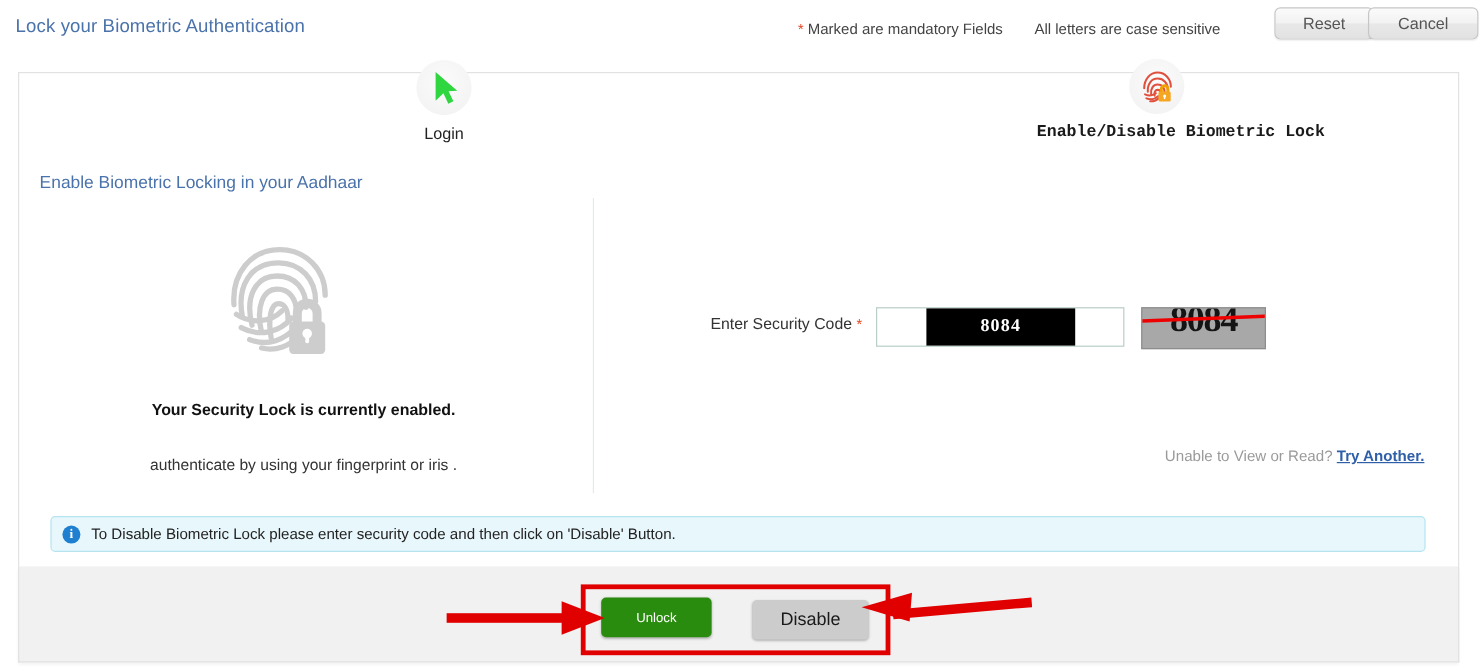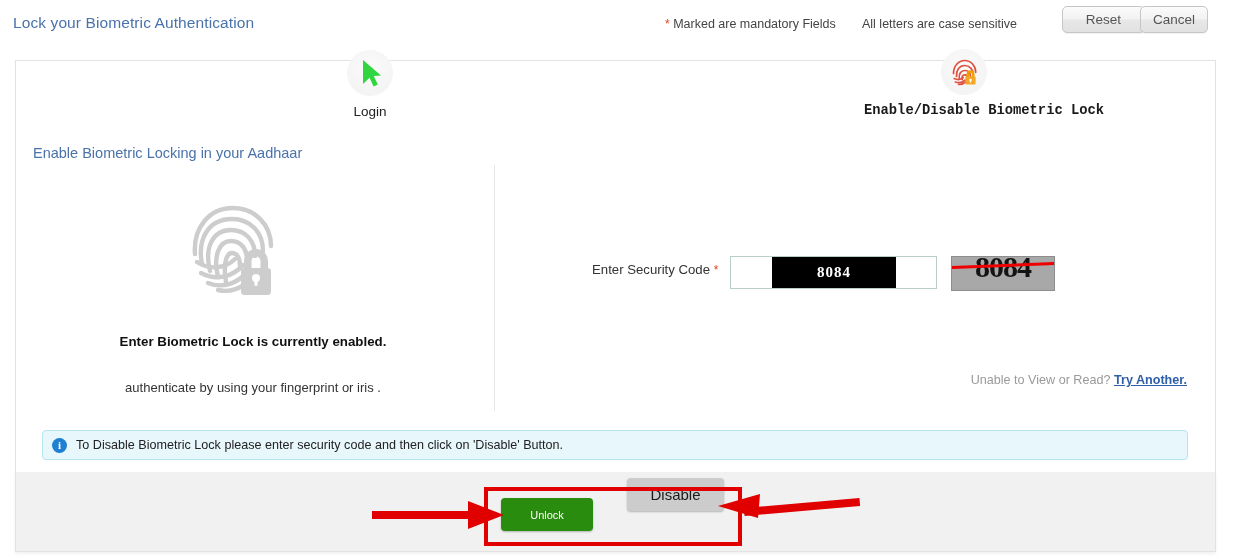--- a/index.html
+++ b/index.html
@@ -50,21 +50,21 @@
     color: #555555;
     font-size: 13.5px;
     font-family: "Liberation Sans", sans-serif;
     cursor: pointer;
     box-shadow: 0 1px 1px rgba(0,0,0,0.06);
     padding: 0;
     line-height: 25px;
     text-align: center;
   }
   .hdr-btn.reset  { left: 1062px; }
-  .hdr-btn.cancel { left: 1140px; width: 68px; }
+  .hdr-btn.cancel { left: 1140px; width: 92px; }
 
   
   .panel {
     position: absolute;
     left: 15px;
     top: 60px;
     width: 1201px;
     height: 412px;
     background: #ffffff;
     border: 1px solid #e2e2e2;
@@ -284,21 +284,21 @@
     border-radius: 4px;
     color: #ffffff;
     font-size: 11px;
     font-family: "Liberation Sans", sans-serif;
     cursor: pointer;
     box-shadow: 0 1px 2px rgba(0,0,0,0.25);
   }
   .btn-disable {
     position: absolute;
     left: 627px;
-    top: 478px;
+    top: 500px;
     width: 97px;
     height: 33px;
     background: #cccccc;
     border: none;
     border-radius: 4px;
     color: #1a1a1a;
     font-size: 15px;
     font-family: "Liberation Sans", sans-serif;
     cursor: pointer;
     box-shadow: 0 1px 2px rgba(0,0,0,0.25);
@@ -388,21 +388,21 @@
     </g>
     <g>
       <path d="M59 63 a12 12 0 0 1 24 0 v9 h-7.5 v-9 a4.5 4.5 0 0 0 -9 0 v9 H59 z" fill="#cdcdcd"></path>
       <rect x="56" y="70" width="30" height="27" rx="3.5" fill="#cdcdcd"></rect>
       <circle cx="71" cy="80" r="4" fill="#ffffff"></circle>
       <rect x="69.4" y="80" width="3.2" height="8" rx="1.4" fill="#ffffff"></rect>
     </g>
   </svg>
 </div>
 
-<div class="lock-status">Enter Biometric Lock is currently enabled.</div>
+<div class="lock-status">Your Security Lock is currently enabled.</div>
 <div class="lock-desc">
   <br>
   <span>authenticate by using your fingerprint or iris .</span>
 </div>
 
 <div class="v-divider"></div>
 
 <div class="sec-label">
   <span>Enter Security Code</span>
   <span class="star">*</span>

